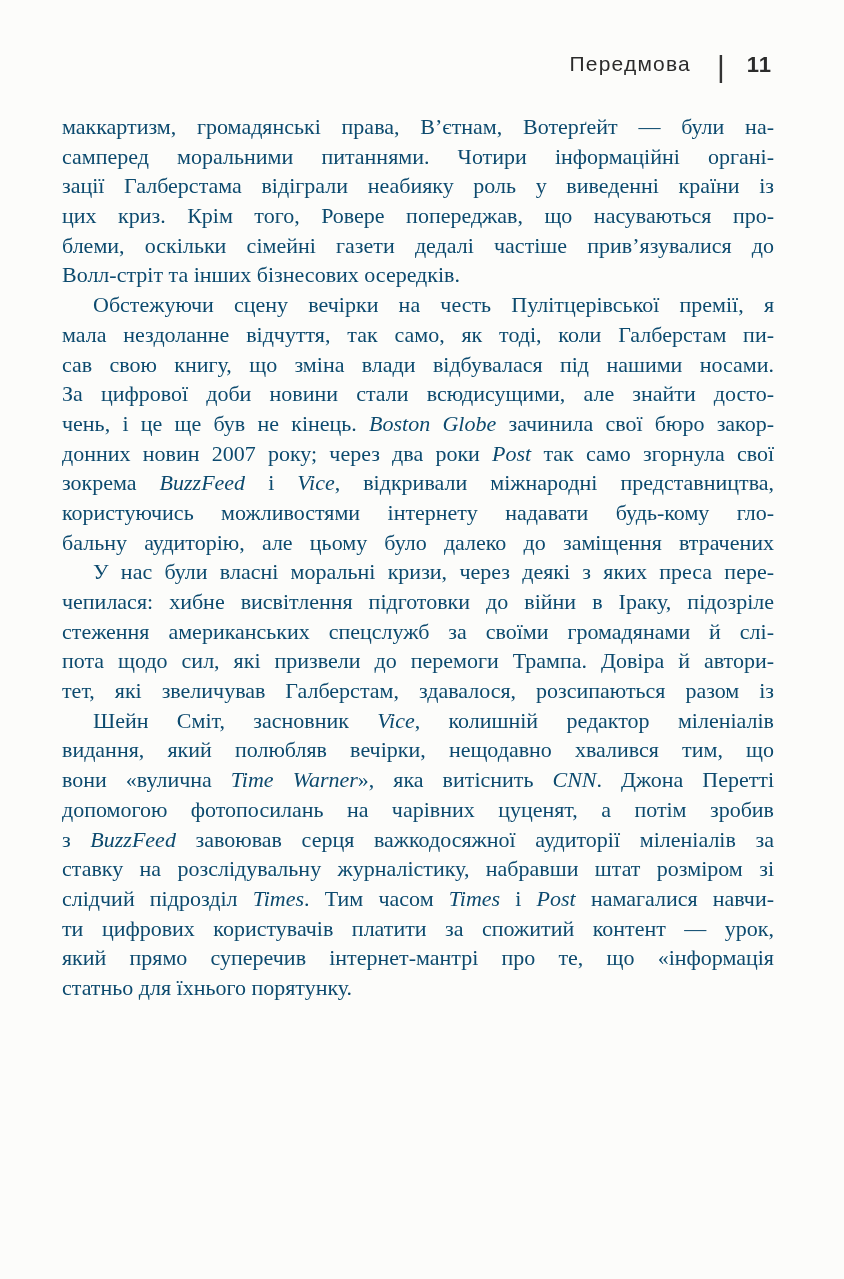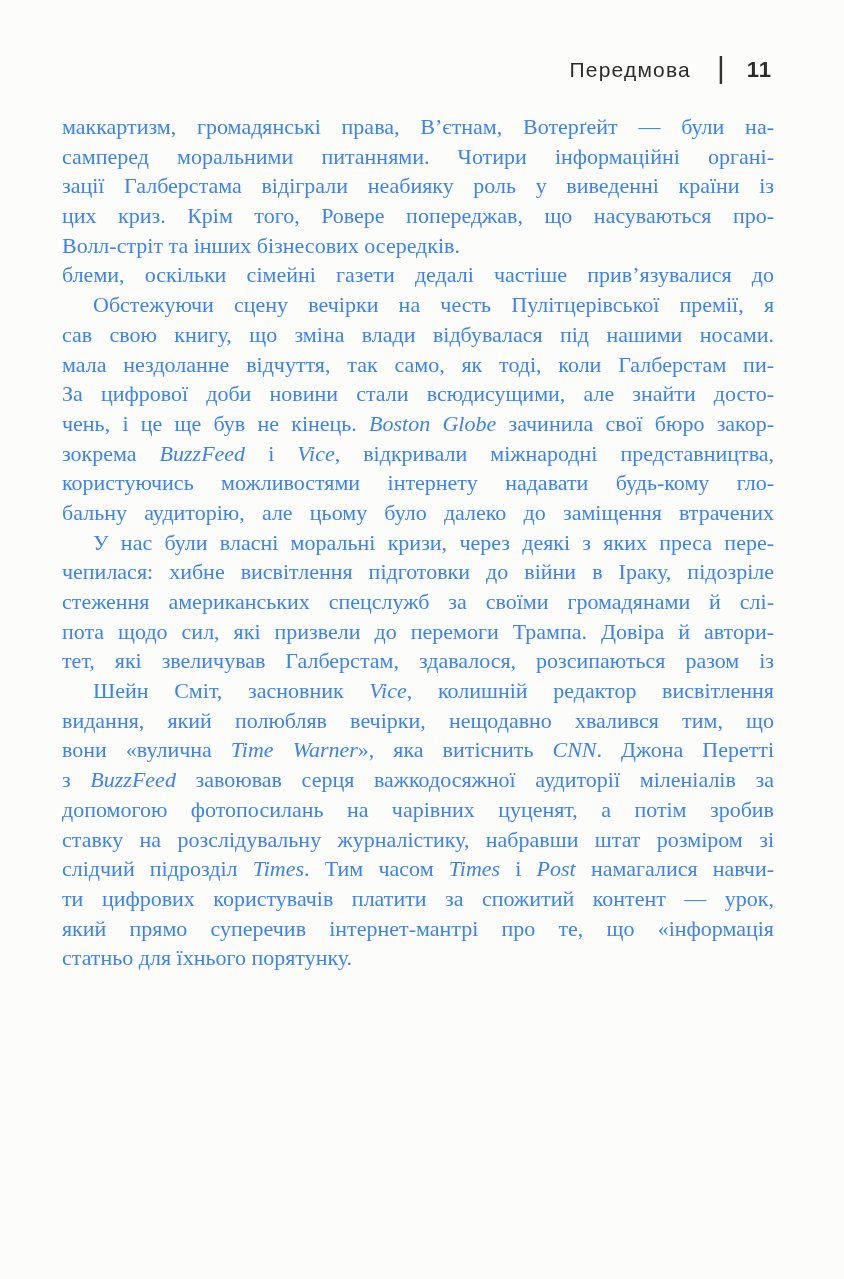--- a/index.html
+++ b/index.html
@@ -15,21 +15,20 @@
     background: #fcfcfa;
     overflow: hidden;
   }
   
   .running-header {
     position: absolute;
     top: 52px;
     right: 72px;
     height: 36px;
     display: flex;
-    align-items: center;
     font-family: "Liberation Sans", sans-serif;
     color: #2b2b2b;
   }
   .chapter-title {
     font-size: 21px;
     letter-spacing: 1.2px;
     font-weight: 500;
   }
   .header-separator {
     font-size: 30px;
@@ -43,21 +42,21 @@
     letter-spacing: 1px;
     font-weight: 600;
   }
   
   .page-body {
     position: absolute;
     left: 62px;
     top: 112px;
     width: 712px;
     font-size: 22px;
-    color: #3b82f6;
+    color: #0c4a6e;
   }
   .line {
     line-height: 29.7px;
     height: 29.7px;
     white-space: nowrap;
     overflow: hidden;
     text-align: justify;
     text-align-last: justify;
   }
   .line-last {
@@ -81,40 +80,41 @@
     <span class="chapter-title">Передмова</span>
     <span class="header-separator">|</span>
     <span class="page-number">11</span>
   </div>
 
   <div class="page-body">
       <div class="line"><span>маккартизм, громадянські права, В’єтнам, Вотерґейт — були на-</span></div>
       <div class="line"><span>самперед моральними питаннями. Чотири інформаційні органі-</span></div>
       <div class="line"><span>зації Галберстама відіграли неабияку роль у виведенні країни із</span></div>
       <div class="line"><span>цих криз. Крім того, Ровере попереджав, що насуваються про-</span></div>
+      <div class="line"><span>блеми, оскільки сімейні газети дедалі частіше прив’язувалися до</span></div>
       <div class="line line-last"><span>Волл-стріт та інших бізнесових осередків.</span></div>
-      <div class="line"><span>блеми, оскільки сімейні газети дедалі частіше прив’язувалися до</span></div>
       <div class="line line-indent"><span>Обстежуючи сцену вечірки на честь Пулітцерівської премії, я</span></div>
+      <div class="line"><span>мала нездоланне відчуття, так само, як тоді, коли Галберстам пи-</span></div>
       <div class="line"><span>сав свою книгу, що зміна влади відбувалася під нашими носами.</span></div>
-      <div class="line"><span>мала нездоланне відчуття, так само, як тоді, коли Галберстам пи-</span></div>
       <div class="line"><span>За цифрової доби новини стали всюдисущими, але знайти досто-</span></div>
       <div class="line"><span>чень, і це ще був не кінець. </span><i>Boston Globe</i><span> зачинила свої бюро закор-</span></div>
+      <div class="line"><span>донних новин 2007 року; через два роки </span><i>Post</i><span> так само згорнула свої</span></div>
       <div class="line"><span>зокрема </span><i>BuzzFeed</i><span> і </span><i>Vice</i><span>, відкривали міжнародні представництва,</span></div>
       <div class="line"><span>користуючись можливостями інтернету надавати будь-кому гло-</span></div>
       <div class="line"><span>бальну аудиторію, але цьому було далеко до заміщення втрачених</span></div>
       <div class="line line-indent"><span>У нас були власні моральні кризи, через деякі з яких преса пере-</span></div>
       <div class="line"><span>чепилася: хибне висвітлення підготовки до війни в Іраку, підозріле</span></div>
       <div class="line"><span>стеження американських спецслужб за своїми громадянами й слі-</span></div>
       <div class="line"><span>пота щодо сил, які призвели до перемоги Трампа. Довіра й автори-</span></div>
       <div class="line"><span>тет, які звеличував Галберстам, здавалося, розсипаються разом із</span></div>
-      <div class="line line-indent"><span>Шейн Сміт, засновник </span><i>Vice</i><span>, колишній редактор висвітлення</span></div>
+      <div class="line line-indent"><span>Шейн Сміт, засновник </span><i>Vice</i><span>, колишній редактор міленіалів</span></div>
       <div class="line"><span>видання, який полюбляв вечірки, нещодавно хвалився тим, що</span></div>
       <div class="line"><span>вони «вулична </span><i>Time Warner</i><span>», яка витіснить </span><i>CNN</i><span>. Джона Перетті</span></div>
+      <div class="line"><span>допомогою фотопосилань на чарівних цуценят, а потім зробив</span></div>
       <div class="line"><span>з </span><i>BuzzFeed</i><span> завоював серця важкодосяжної аудиторії міленіалів за</span></div>
-      <div class="line"><span>допомогою фотопосилань на чарівних цуценят, а потім зробив</span></div>
       <div class="line"><span>ставку на розслідувальну журналістику, набравши штат розміром зі</span></div>
       <div class="line"><span>слідчий підрозділ </span><i>Times</i><span>. Тим часом </span><i>Times</i><span> і </span><i>Post</i><span> намагалися навчи-</span></div>
       <div class="line"><span>ти цифрових користувачів платити за спожитий контент — урок,</span></div>
       <div class="line"><span>який прямо суперечив інтернет-мантрі про те, що «інформація</span></div>
       <div class="line line-last"><span>статньо для їхнього порятунку.</span></div>
     </div>
 
 </div>
 
 </body></html>

